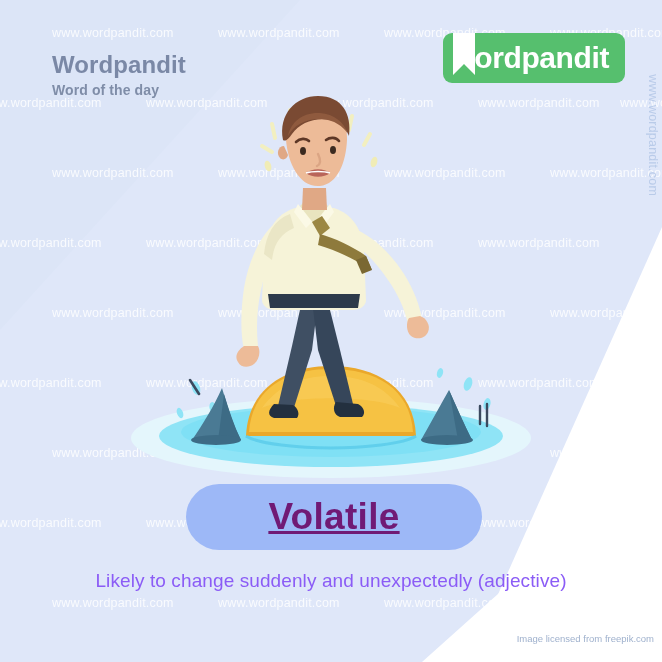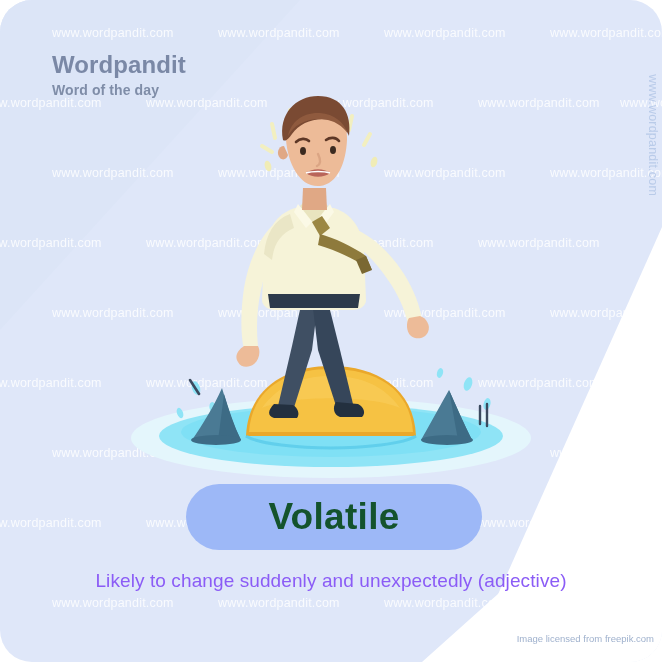--- a/index.html
+++ b/index.html
@@ -7,21 +7,20 @@
     width:662px;height:662px;
     font-family:"Liberation Sans", sans-serif;
     overflow:hidden;
     background:#ffffff;
   }
   #card{
     position:relative;
     width:662px;height:662px;
     overflow:hidden;
     background:#ffffff;
-    border-radius:32px;
   }
 
   
   .bg-base{
     position:absolute;inset:0;
     background:#dfe7f9;
   }
   .bg-white-diag{
     position:absolute;inset:0;
     background:#ffffff;
@@ -109,22 +108,23 @@
   
   .pill{
     position:absolute;left:186px;top:484px;
     width:296px;height:66px;
     background:#9db8f7;
     border-radius:33px;
     display:flex;align-items:center;justify-content:center;
     z-index:7;
   }
   .pill-text{
-    font-size:37px;font-weight:bold;color:#14532d;
+    font-size:37px;font-weight:bold;color:#701a75;
     letter-spacing:.3px;
+    text-decoration:underline;
   }
 
   
   .definition{
     position:absolute;left:0;right:0;top:570px;
     text-align:center;
     font-size:19px;color:#8b5cf6;
     z-index:7;
     letter-spacing:.1px;
   }
@@ -294,20 +294,28 @@
     <div class="wm" style="left:550px;top:596px;">www.wordpandit.com</div>
 
     <div class="wm-side">www.wordpandit.com</div>
   </div>
 
   <div class="hdr">
     <div class="hdr-title">Wordpandit</div>
     <div class="hdr-sub">Word of the day</div>
   </div>
 
+  <div class="logo">
+    <span class="logo-mark">
+      <svg width="26" height="50" viewBox="0 0 26 50" xmlns="http://www.w3.org/2000/svg">
+        <path d="M2 0 L24 0 L24 42 L13 31 L2 42 Z" fill="#ffffff"></path>
+      </svg>
+    </span>
+    <span class="logo-text">ordpandit</span>
+  </div>
 
   <div class="pill">
     <span class="pill-text">Volatile</span>
   </div>
 
   <div class="definition">Likely to change suddenly and unexpectedly (adjective)</div>
 
   <div class="credit">Image licensed from freepik.com</div>
 
 </div>

